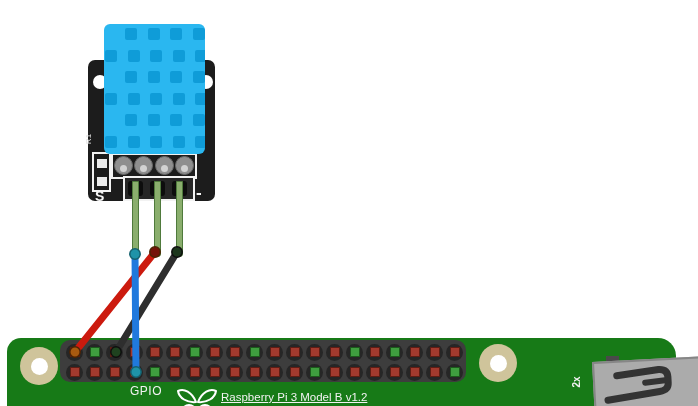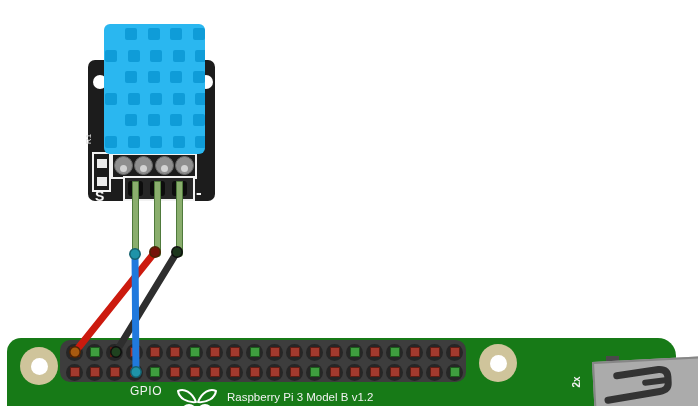--- a/index.html
+++ b/index.html
@@ -30,21 +30,21 @@
   .sensor-pin { width:7px; height:76px; top:181px; border-radius:0 0 3px 3px; box-sizing:border-box; }
 
   
   .pi-board { left:7px; top:338px; width:669px; height:68px; border-radius:14px 18px 0 0; }
   .gpio-strip { left:60px; top:340px; width:406px; height:42px; border-radius:10px; }
   .gpio-pin { position:absolute; width:17px; height:17px; border-radius:50%; }
   .gpio-pin .pin-core { position:absolute; left:3.5px; top:3.5px; width:8px; height:8px; border-style:solid; border-width:1px; }
   .mount-hole { width:38px; height:38px; border-radius:50%; }
   .mount-hole .mh-inner { position:absolute; left:10.5px; top:10.5px; width:17px; height:17px; border-radius:50%; background:#ffffff; }
   .gpio-label { left:130px; top:384px; color:#f2f2f2; font-size:12px; letter-spacing:0.5px; }
-  .board-text { left:227px; top:391px; color:#f2f2f2; font-size:11.5px; }
+  .board-text { left:221px; top:391px; color:#f2f2f2; font-size:11.5px;text-decoration:underline; }
   .usb-label {
     left:565px; top:374px; width:24px; height:16px; line-height:16px; text-align:center;
     color:#f2f2f2; font-size:10px; font-weight:bold; transform:rotate(-90deg);
   }
   .usb-body {
     left:592px; top:362px; width:110px; height:48px; background:#ababab;
     border:2px solid #868686; transform:rotate(-3deg); transform-origin:left top;
   }
   .usb-tab { background:#4a4a4a; }
 

